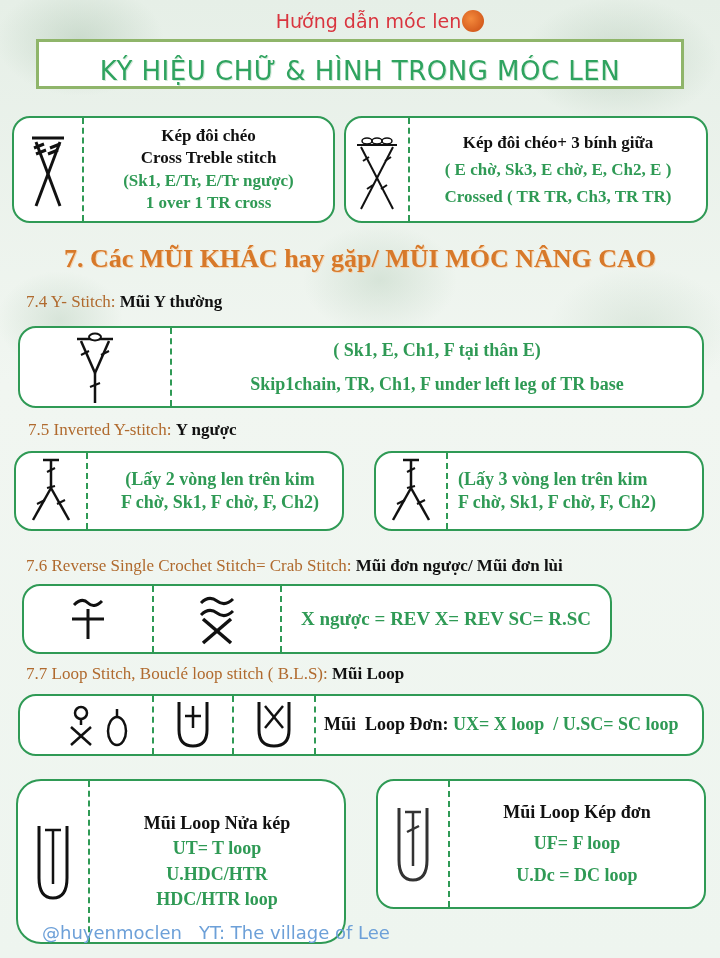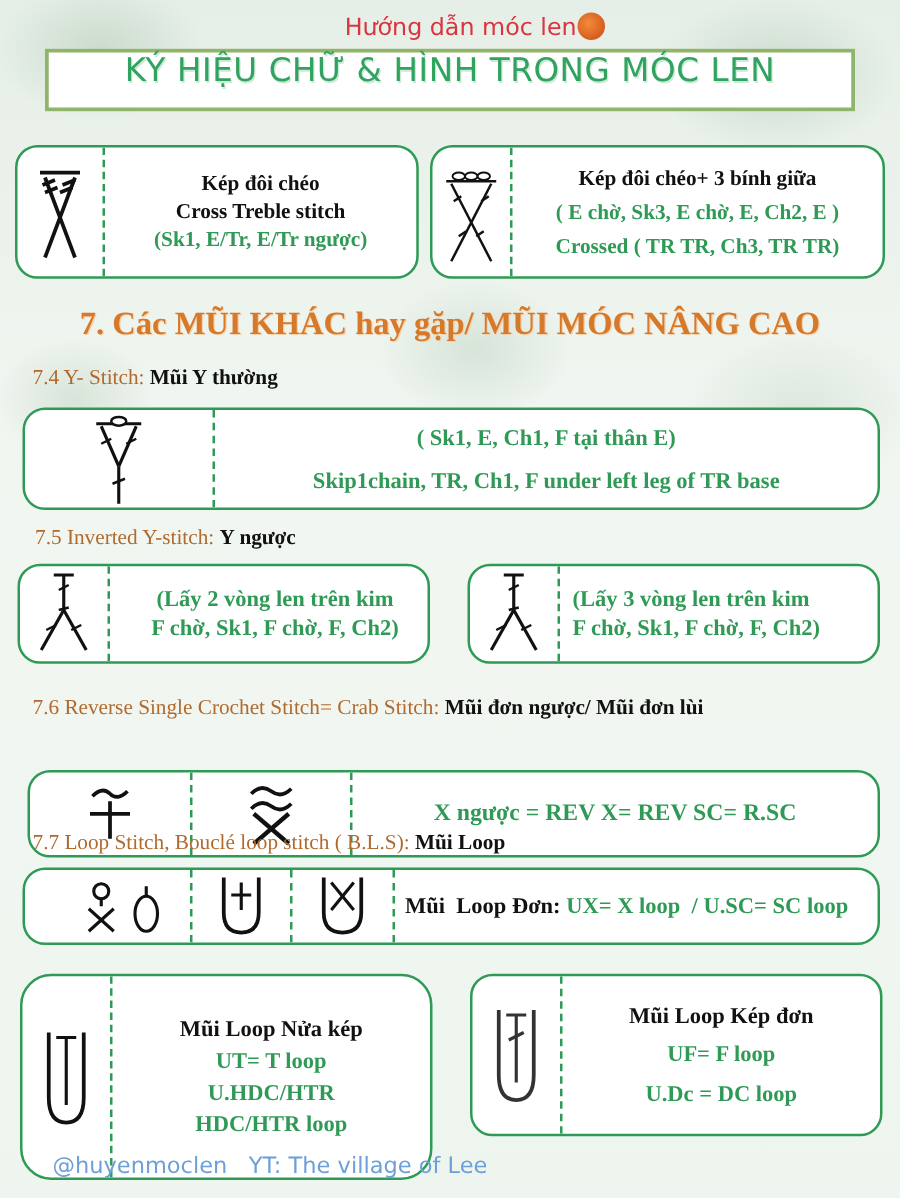--- a/index.html
+++ b/index.html
@@ -23,21 +23,21 @@
     font-family: "DejaVu Sans", sans-serif; font-size: 19px; color: #d9353f; margin-left: 20px;
   }
   .yarn {
     display: inline-block; width: 22px; height: 22px; border-radius: 50%;
     background: radial-gradient(circle at 40% 40%, #f48a3c, #c84a12);
     vertical-align: -4px; margin-left: 1px;
   }
   .title-box {
     left: 36px; top: 39px; width: 648px; height: 50px;
     background: #ffffff; border: 3px solid #8fb56a;
-    display: flex; align-items: flex-start; justify-content: center;
+    display: flex; align-items: flex-end; justify-content: center;
   }
   .title-text {
     font-family: "DejaVu Sans", sans-serif; font-size: 26px; color: #2fa35f;
     letter-spacing: 0.5px;
     text-shadow: 1px 1px 0 #d0e8d8;
   }
 
   .card {
     position: absolute; background: #fff;
     border: 2px solid #2f9a55; border-radius: 18px;
@@ -91,20 +91,21 @@
       <line x1="6" y1="18" x2="16" y2="14" stroke="#111" stroke-width="3"></line>
       <line x1="8" y1="24" x2="18" y2="20" stroke="#111" stroke-width="3"></line>
       <line x1="22" y1="18" x2="32" y2="14" stroke="#111" stroke-width="3"></line>
       <line x1="20" y1="24" x2="30" y2="20" stroke="#111" stroke-width="3"></line>
     </svg>
   </div>
   <div class="txt" style="font-size:17px;">
     <div class="blk">Kép đôi chéo</div>
     <div class="blk">Cross Treble  stitch</div>
     <div class="grn">(Sk1, E/Tr,  E/Tr ngược)</div>
+    <div class="grn">1 over 1 TR cross</div>
   </div>
 </div>
 
 <div class="card" style="left:344px; top:116px; width:364px; height:107px;">
   <div class="cell" style="width:64px;">
     <svg width="44" height="86" viewBox="0 0 44 86">
       <line x1="2" y1="18" x2="42" y2="18" stroke="#111" stroke-width="2"></line>
       <ellipse cx="12" cy="14" rx="5" ry="3" fill="none" stroke="#111" stroke-width="1.5"></ellipse>
       <ellipse cx="22" cy="14" rx="5" ry="3" fill="none" stroke="#111" stroke-width="1.5"></ellipse>
       <ellipse cx="32" cy="14" rx="5" ry="3" fill="none" stroke="#111" stroke-width="1.5"></ellipse>
@@ -183,21 +184,21 @@
   </div>
   <div class="txt grn" style="font-size:18px; align-items:flex-start; padding-left:10px;">
     <div>(Lấy 3 vòng len trên kim</div>
     <div>F chờ, Sk1, F chờ, F, Ch2)</div>
   </div>
 </div>
 
 <div class="abs sub" style="left:26px; top:556px;">
   <span>7.6 Reverse Single Crochet Stitch= Crab Stitch:</span> <b>Mũi  đơn ngược/ Mũi  đơn lùi</b>
 </div>
-<div class="card" style="left:22px; top:584px; width:682px; height:70px;margin-top:32px;">
+<div class="card" style="left:22px; top:584px; width:590px; height:70px;">
   <div class="cell" style="width:130px;">
     <svg width="40" height="48" viewBox="0 0 40 48">
       <path d="M6 10 Q14 2 20 8 Q26 14 34 6" fill="none" stroke="#111" stroke-width="3"></path>
       <line x1="4" y1="24" x2="36" y2="24" stroke="#111" stroke-width="3"></line>
       <line x1="20" y1="14" x2="20" y2="44" stroke="#111" stroke-width="3"></line>
     </svg>
   </div>
   <div class="cell" style="width:128px;">
     <svg width="44" height="52" viewBox="0 0 44 52">
       <path d="M6 10 Q14 2 22 8 Q30 14 38 6" fill="none" stroke="#111" stroke-width="3"></path>

